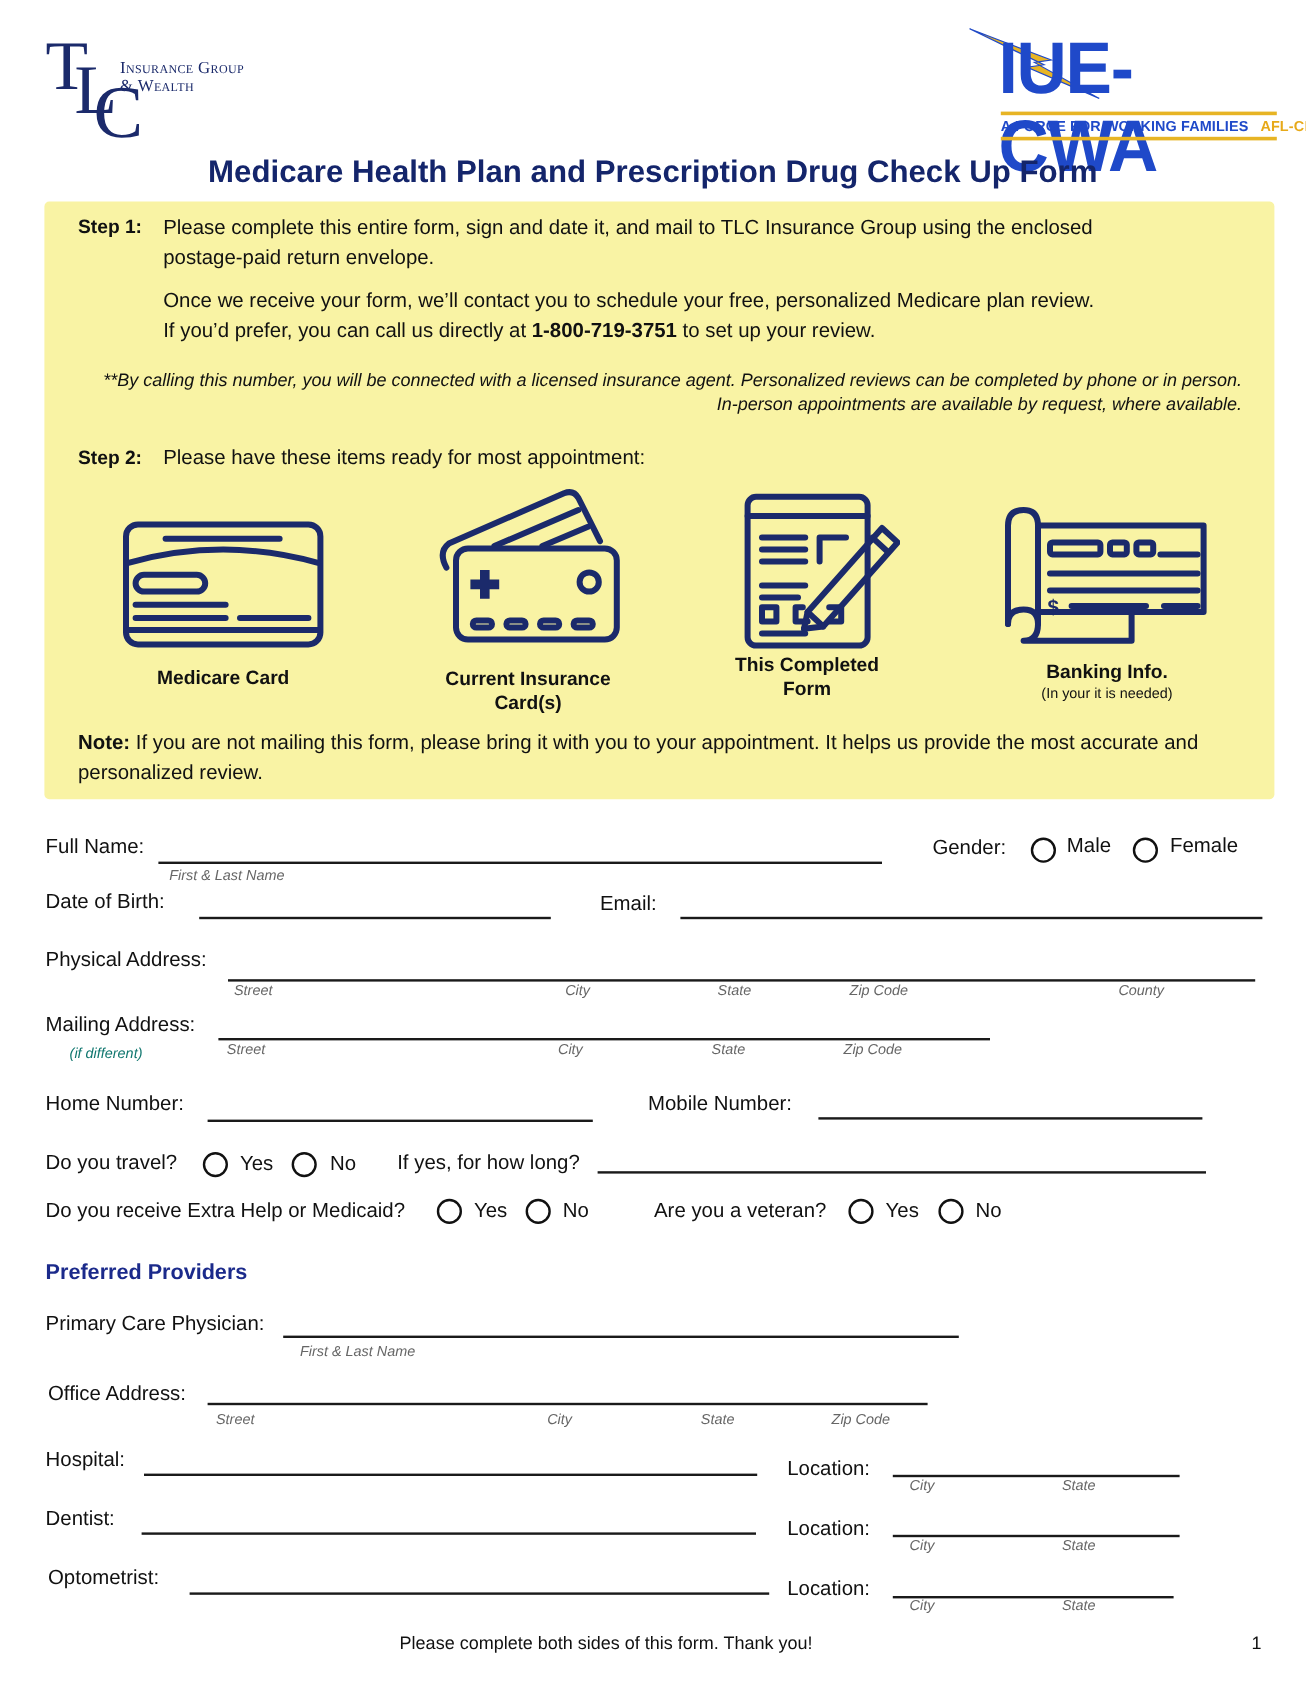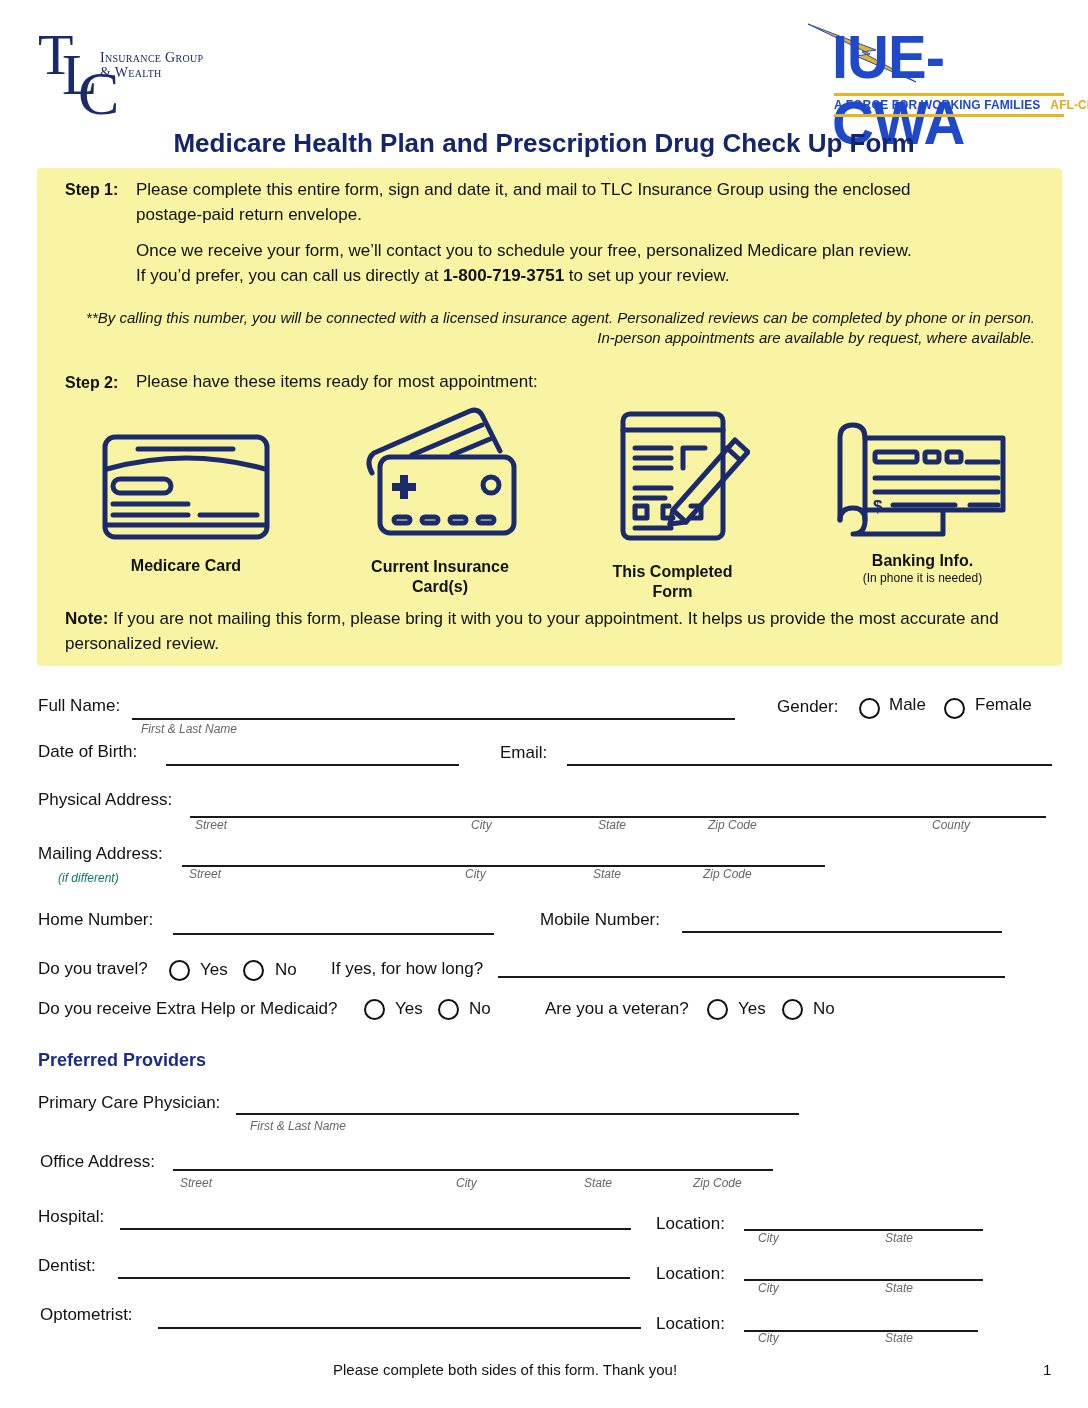--- a/index.html
+++ b/index.html
@@ -136,21 +136,21 @@
         <path d="M74 96 H68 V108 H78"></path>
         <path d="M96 96 H106 V108 H96"></path>
         <line x1="40" y1="118" x2="76" y2="118"></line>
         <path d="M78 100 L140 30 L153 42 L91 112 Z"></path>
         <line x1="132" y1="38" x2="145" y2="50"></line>
         <line x1="78" y1="100" x2="75" y2="114"></line>
         <line x1="75" y1="114" x2="91" y2="112"></line>
       </g>
     </svg>
   </div>
-  <div class="item-label" style="margin-top:17px">This Completed Form</div>
+  <div class="item-label" style="">This Completed Form</div>
 </div>
 
 <div class="item" style="left:835px;top:420px;width:175px">
   <div class="icon">
     <svg width="175" height="120" viewBox="0 0 175 120">
       <g fill="none" stroke="#1b2a6b" stroke-width="5" stroke-linecap="round" stroke-linejoin="round">
         <path d="M5 100 V18 Q5 5 18 5 Q30 5 30 18 V100"></path>
         <path d="M30 18 H168 V90 H30"></path>
         <path d="M5 100 Q5 88 18 88 Q30 88 30 100 Q30 114 18 114 H108 V92"></path>
         <rect x="40" y="32" width="42" height="10" rx="2"></rect>
@@ -160,21 +160,21 @@
         <line x1="40" y1="58" x2="163" y2="58"></line>
         <line x1="40" y1="72" x2="163" y2="72"></line>
         <line x1="60" y1="88" x2="120" y2="88" stroke-width="0"></line>
         <line x1="58" y1="90" x2="120" y2="90" transform="translate(0,-5)"></line>
         <line x1="135" y1="85" x2="163" y2="85"></line>
       </g>
       <text x="38" y="92" font-family="Liberation Sans, sans-serif" font-weight="bold" font-size="17" fill="#1b2a6b">$</text>
     </svg>
   </div>
   <div class="item-label" style="margin-top:11px">Banking Info.</div>
-  <div class="item-sub">(In phone it is needed)</div>
+  <div class="item-sub">(In your it is needed)</div>
 </div>
 
 <div class="ytext" style="left:65px;top:606px;width:960px"><b>Note:</b><span> If you are not mailing this form, please bring it with you to your appointment. It helps us provide the most accurate and personalized review.</span></div>
 
 <div class="lbl" style="left:38px;top:696px">Full Name:</div>
 <div class="line" style="left:132px;top:718px;width:603px"></div>
 <div class="hint" style="left:141px;top:722px">First &amp; Last Name</div>
 
 <div class="lbl" style="left:777px;top:697px">Gender:</div>
 <div class="radio" style="left:859px;top:698px"></div>

